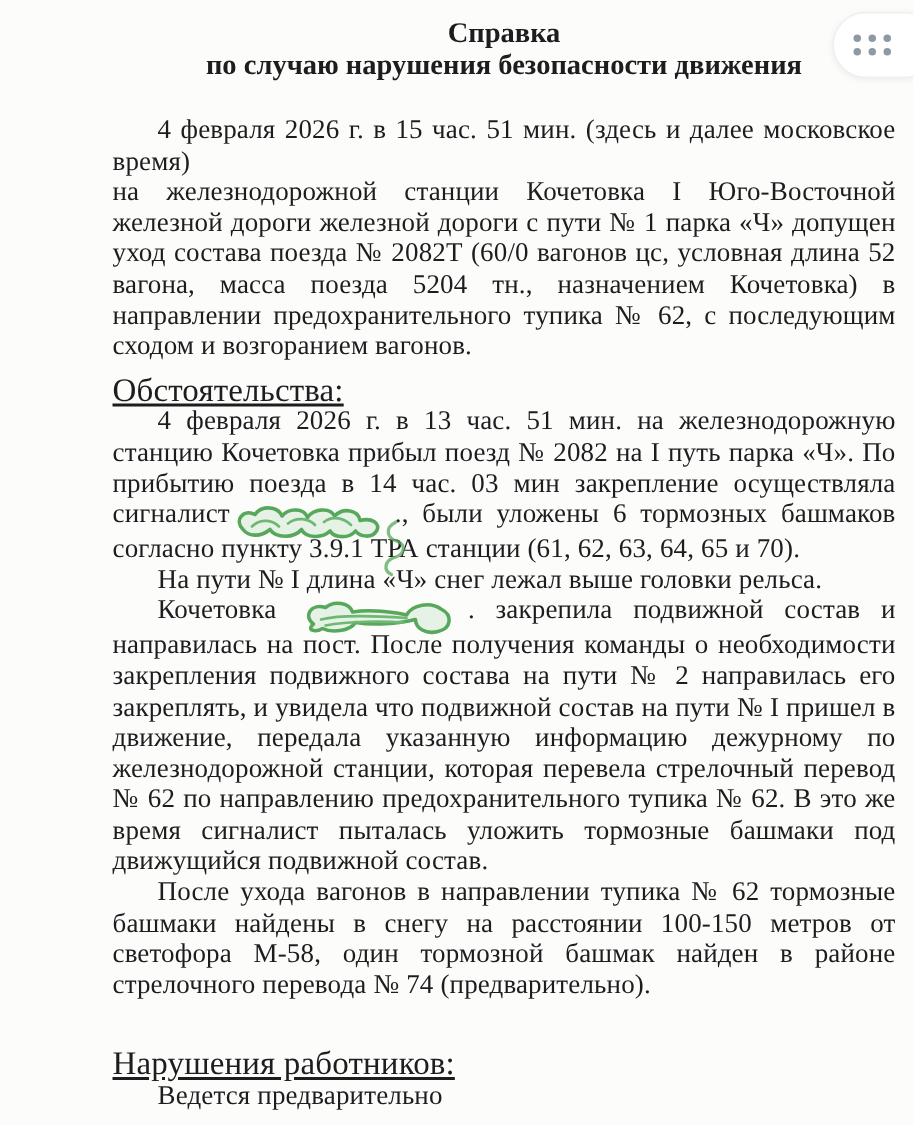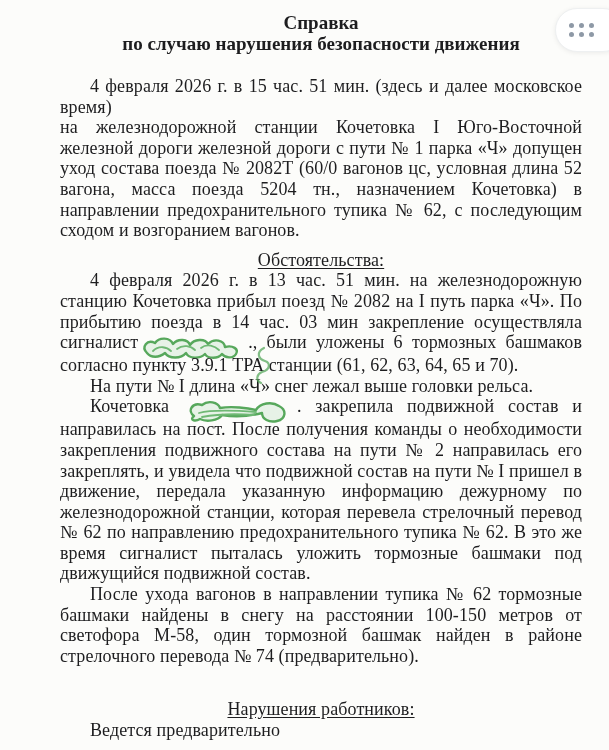--- a/index.html
+++ b/index.html
@@ -32,21 +32,21 @@
     grid-template-columns:repeat(3, 5px);
     grid-auto-rows:5px;
     gap:4px 5px;
   }
   .dot {
     width:5px; height:5px; border-radius:50%;
     background:#8e99a6;
   }
   
   .doc {
-    position:absolute; left:60px; top:12px;
+    position:absolute; left:75px; top:12px;
     width:522px;
     font-size:18px;
     line-height:20.6px;
     text-align:justify;
     letter-spacing:0.1px;
     font-family:Liberation Serif, serif;
   }
   .doc h1, .doc h2 {
     margin:0;
     font-size:19px;
@@ -54,25 +54,25 @@
     font-weight:bold;
     text-align:center;
     letter-spacing:0;
   }
   .doc h2 { margin-bottom:22px; }
   .doc p { margin:0; }
   .indent { text-indent:30px; }
   .section {
     display:block;
     margin:9px 0 0 0;
-    font-size:18px;
+    font-size:22px;
     font-weight:normal;
     text-decoration:underline;
     text-underline-offset:2px;
-    text-align:center;
+    text-align:left;
   }
   .section-gap { margin-top:33px; }
   
   .scribble-inline {
     display:inline-block;
     width:108px; height:26px;
     vertical-align:-7px;
     margin:-6px 1px;
   }
   .scribble-small {

